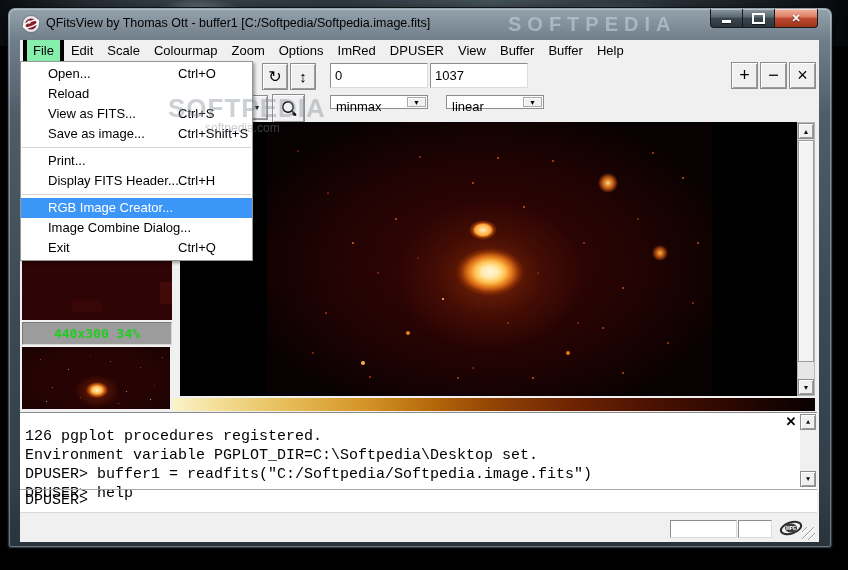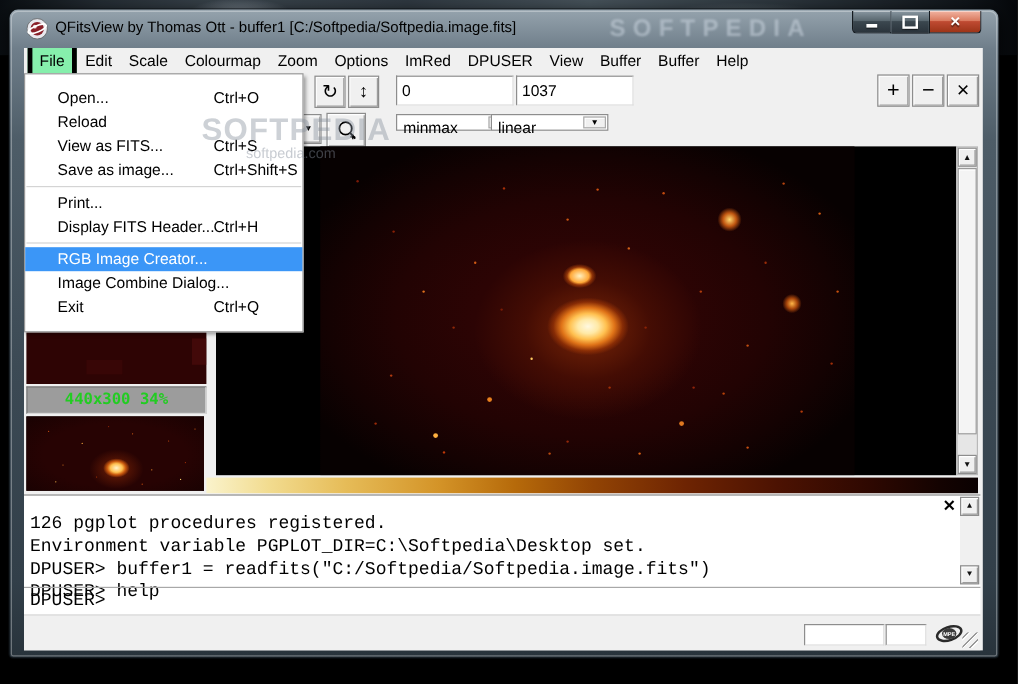--- a/index.html
+++ b/index.html
@@ -56,21 +56,21 @@
   .tb-rotate{position:absolute;left:242px;top:23px;width:26px;height:27px;font-size:16px;}
   .tb-flip{position:absolute;left:270px;top:23px;width:26px;height:27px;font-size:15px;}
   .tb-input{position:absolute;top:23px;height:25px;width:98px;font-family:"Liberation Sans",sans-serif;
     font-size:13px;padding:2px 4px;outline:none;}
   .tb-input.low{left:310px;} .tb-input.high{left:410px;}
   .tb-zoomgrp{position:absolute;left:711px;top:22px;display:flex;gap:2px;}
   .tb-zbtn{width:27px;height:27px;font-size:18px;font-weight:normal;}
   .tb-combostub{position:absolute;left:226px;top:55px;width:22px;height:25px;font-size:7px;}
   .tb-mag{position:absolute;left:252px;top:54px;width:33px;height:29px;}
   .combo{position:absolute;top:55px;width:98px;height:14px;background:#fff;border:1px solid #8d8d8d;box-sizing:border-box;}
-  .combo.scale{left:310px;} .combo.func{left:389px;}
+  .combo.scale{left:310px;} .combo.func{left:426px;}
   .combo .val{position:absolute;left:5px;top:3px;font-size:13px;}
   .combo .arrowbox{position:absolute;right:1px;top:1px;bottom:1px;width:17px;background:#f0f0f0;
     border:1px solid #aaa;box-shadow:inset 1px 1px 0 #fff;display:flex;align-items:center;justify-content:center;font-size:7px;}
 
   
   .thumb1{position:absolute;left:2px;top:82px;width:150px;height:198px;background:#2e0404;overflow:hidden;}
   .thumb1 .blk{position:absolute;}
   .zoombar{position:absolute;left:2px;top:282px;width:150px;height:23px;background:#9c9c9c;
     border:1px solid #787878;border-right-color:#d8d8d8;border-bottom-color:#d8d8d8;box-sizing:border-box;
     display:flex;align-items:center;justify-content:center;
@@ -137,21 +137,21 @@
   
   .statusbar{position:absolute;left:0;top:472px;width:797px;height:30px;background:#f0f0f0;border-top:1px solid #d9d9d9;box-sizing:border-box;}
   .status-field1{position:absolute;left:650px;top:7px;width:67px;height:18px;}
   .status-field2{position:absolute;left:718px;top:7px;width:34px;height:18px;}
   .mpe-btn{position:absolute;left:757px;top:2px;width:27px;height:25px;display:flex;align-items:center;justify-content:center;}
   .resize-grip{position:absolute;right:2px;bottom:2px;width:13px;height:13px;
     background:repeating-linear-gradient(135deg,rgba(0,0,0,0) 0 3px,#9a9a9a 3px 4px,#fdfdfd 4px 5px);}
 
   
   .file-menu{position:absolute;left:0;top:21px;width:233px;background:#fff;border:1px solid #979797;
-    box-shadow:2px 2px 3px rgba(0,0,0,.35);padding:10px 0;z-index:40;box-sizing:border-box;}
+    box-shadow:2px 2px 3px rgba(0,0,0,.35);padding:2px 0;z-index:40;box-sizing:border-box;}
   .fm-row{position:relative;height:20px;line-height:20px;padding-left:27px;white-space:nowrap;cursor:default;}
   .fm-row .sc{position:absolute;left:157px;}
   .fm-row.hl{background:#3b96f7;color:#fff;}
   .fm-sep{height:1px;background:#d4d4d4;margin:3px 1px;}
 
   
   .wm-overlay{position:absolute;z-index:100;pointer-events:none;color:rgba(130,140,152,.4);font-weight:bold;}
   .wm-main{left:168px;top:93px;font-size:26px;letter-spacing:1px;}
   .wm-sub{left:205px;top:121px;font-size:12px;font-weight:normal;color:rgba(130,140,152,.45);}
 </style>

